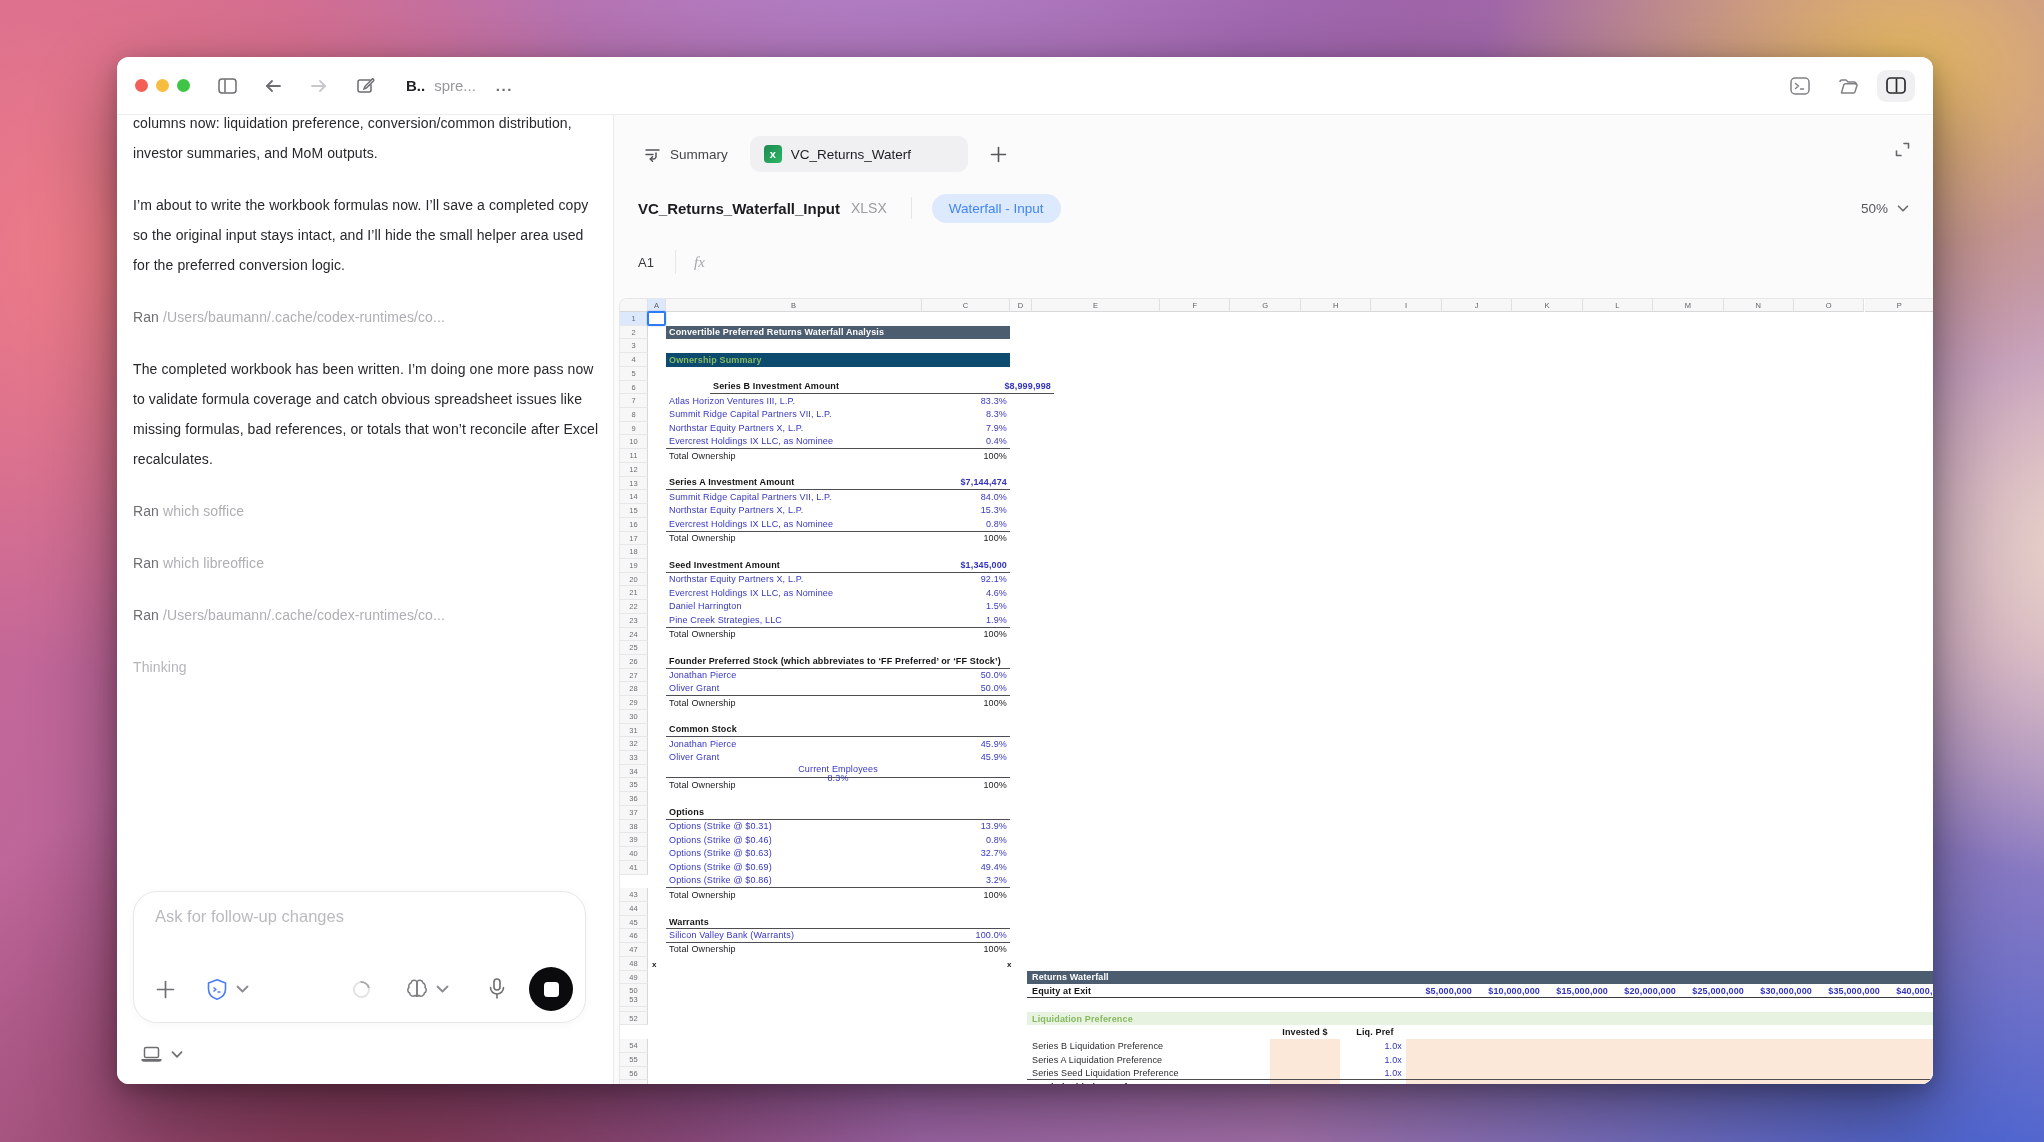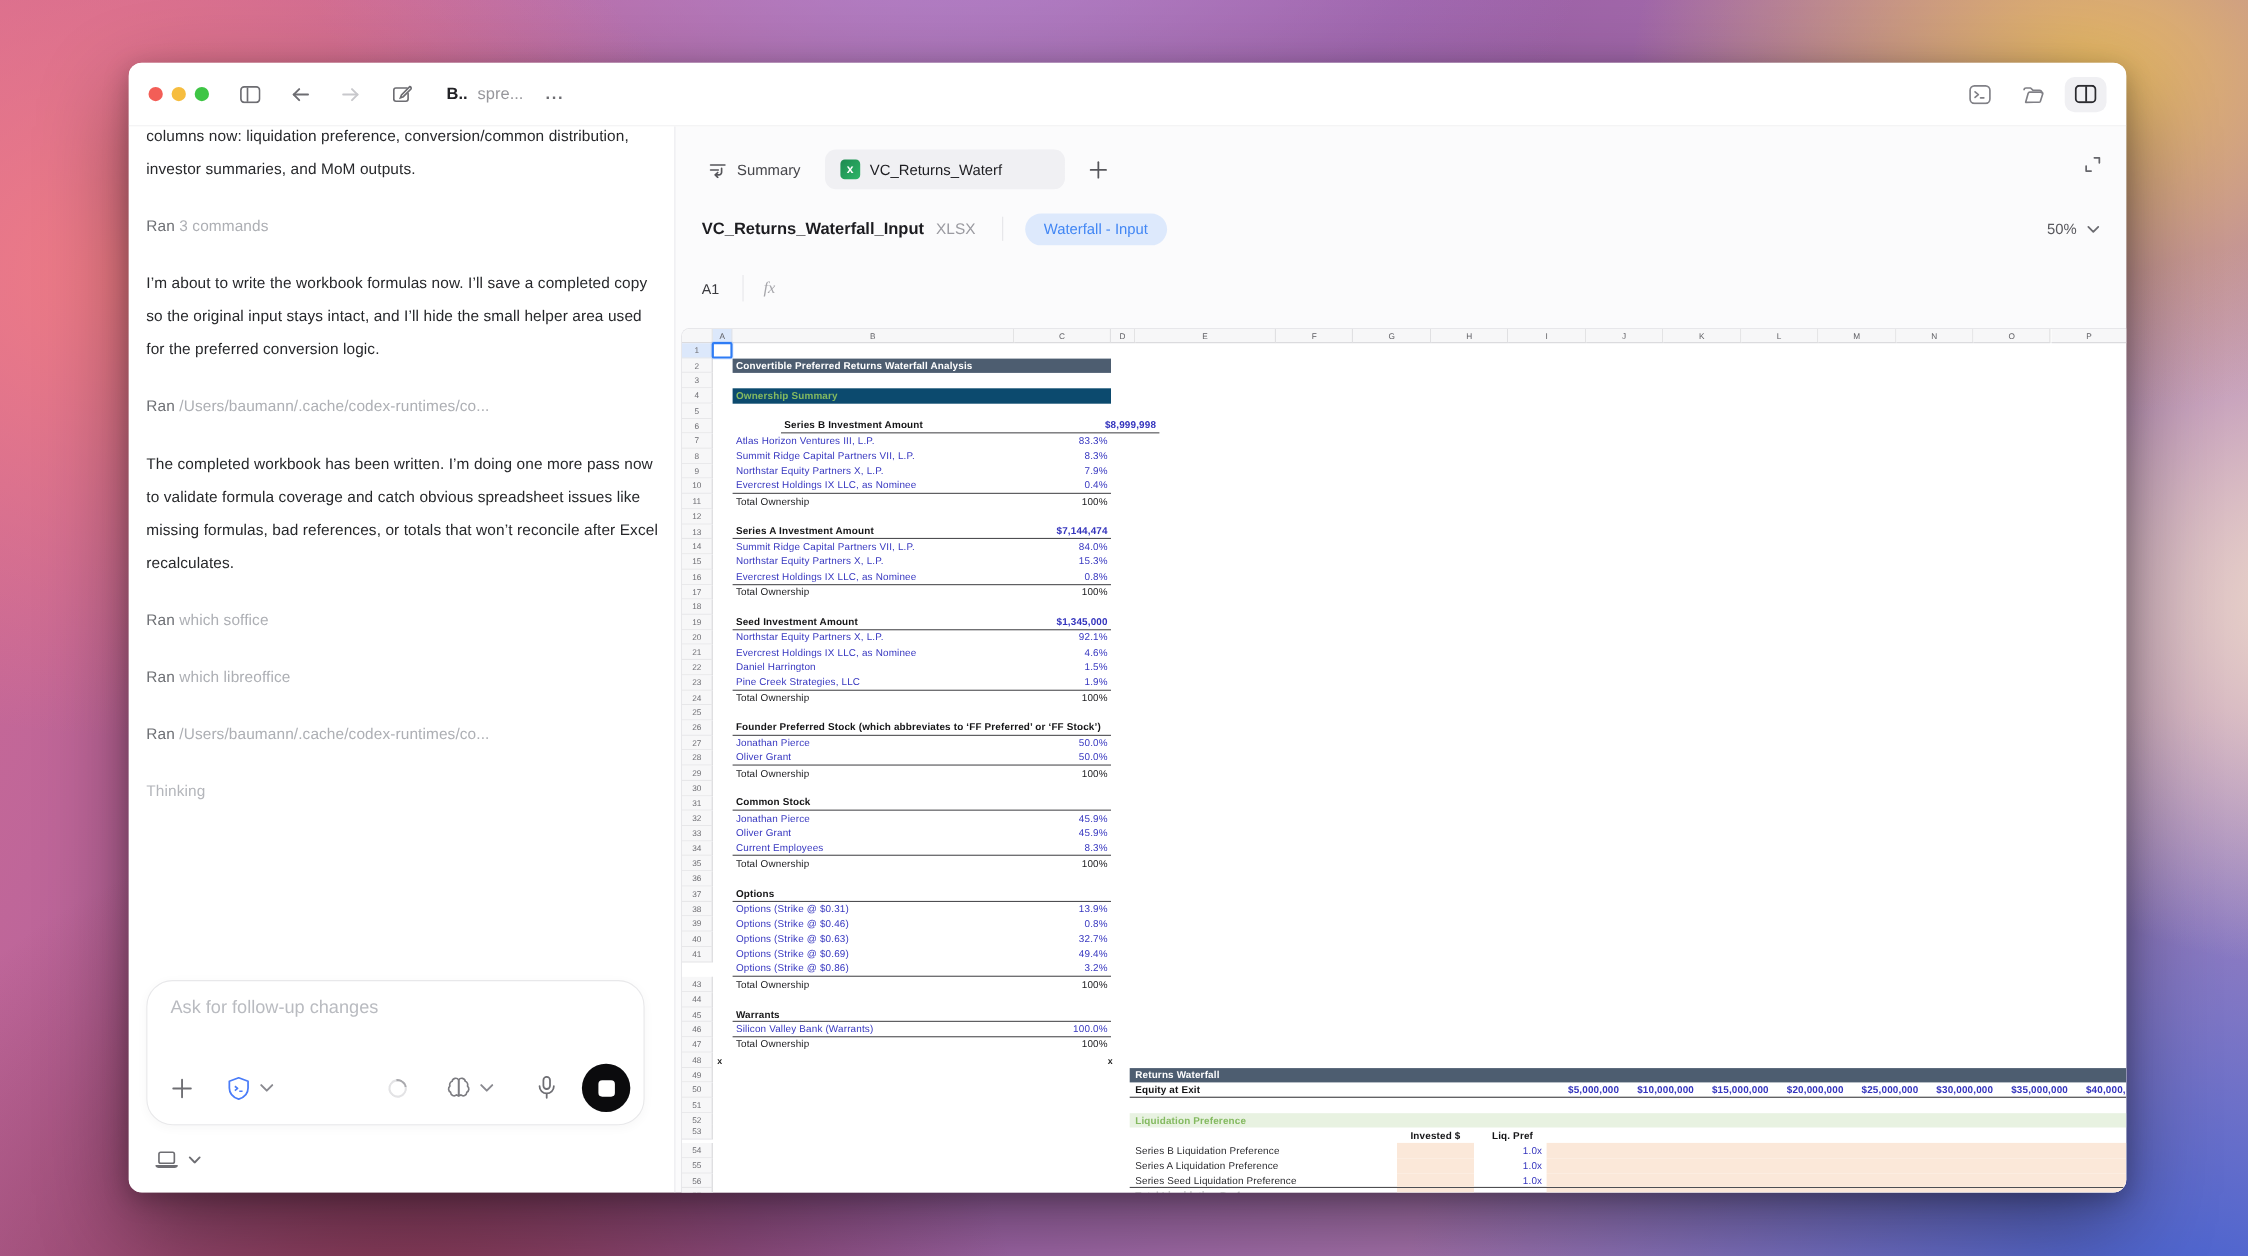--- a/index.html
+++ b/index.html
@@ -194,21 +194,20 @@
           </svg>
       </span>
     </div>
   </div>
 
   <div class="win-body">
 
     <div class="chat-pane">
       <div class="chat-scroll" id="chat-scroll">
           <p class="msg first">columns now: liquidation preference, conversion/common distribution, investor summaries, and MoM outputs.</p>
-          <div class="cmd"><span class="pfx">Ran</span><span class="cmdtxt"> 3 commands</span></div>
           <p class="msg">I’m about to write the workbook formulas now. I’ll save a completed copy so the original input stays intact, and I’ll hide the small helper area used for the preferred conversion logic.</p>
           <div class="cmd"><span class="pfx">Ran</span><span class="cmdtxt"> /Users/baumann/.cache/codex-runtimes/co...</span></div>
           <p class="msg">The completed workbook has been written. I’m doing one more pass now to validate formula coverage and catch obvious spreadsheet issues like missing formulas, bad references, or totals that won’t reconcile after Excel recalculates.</p>
           <div class="cmd"><span class="pfx">Ran</span><span class="cmdtxt"> which soffice</span></div>
           <div class="cmd"><span class="pfx">Ran</span><span class="cmdtxt"> which libreoffice</span></div>
           <div class="cmd"><span class="pfx">Ran</span><span class="cmdtxt"> /Users/baumann/.cache/codex-runtimes/co...</span></div>
           <div class="status-line">Thinking</div>
         </div>
 
       <div class="composer">
@@ -383,21 +382,21 @@
           <div class="rowcell" style="top: 589.24px; height: 13.72px; line-height: 13.72px;">43</div>
           <div class="rowcell" style="top: 602.96px; height: 13.72px; line-height: 13.72px;">44</div>
           <div class="rowcell" style="top: 616.68px; height: 13.72px; line-height: 13.72px;">45</div>
           <div class="rowcell" style="top: 630.4px; height: 13.72px; line-height: 13.72px;">46</div>
           <div class="rowcell" style="top: 644.12px; height: 13.72px; line-height: 13.72px;">47</div>
           <div class="rowcell" style="top: 657.84px; height: 13.72px; line-height: 13.72px;">48</div>
           <div class="rowcell" style="top: 671.56px; height: 13.72px; line-height: 13.72px;">49</div>
           <div class="rowcell" style="top: 685.28px; height: 13.72px; line-height: 13.72px;">50</div>
           <div class="rowcell" style="top: 699px; height: 13.72px; line-height: 13.72px;">51</div>
           <div class="rowcell" style="top: 712.72px; height: 13.72px; line-height: 13.72px;">52</div>
-          <div class="rowcell" style="top: 723px; height: 13.72px; line-height: 13.72px;">53</div>
+          <div class="rowcell" style="top: 694px; height: 13.72px; line-height: 13.72px;">53</div>
           <div class="rowcell" style="top: 740.16px; height: 13.72px; line-height: 13.72px;">54</div>
           <div class="rowcell" style="top: 753.88px; height: 13.72px; line-height: 13.72px;">55</div>
           <div class="rowcell" style="top: 767.6px; height: 13.72px; line-height: 13.72px;">56</div>
           <div class="rowcell" style="top: 781.32px; height: 13.72px; line-height: 13.72px;">57</div>
           <div class="selbox" style="left: 27px; top: 12px; width: 19px; height: 15px;"></div>
           <div class="srow band-title" style="top: 26.72px; height: 13.72px;">Convertible Preferred Returns Waterfall Analysis</div>
           <div class="srow band-green" style="top: 54.16px; height: 13.72px;">Ownership Summary</div>
           <div class="srow sec-head" style="top: 81.6px; height: 13.72px; margin-left: 44px;">
             <span class="lbl">Series B Investment Amount</span>
             <span class="amt">$8,999,998</span>
@@ -487,21 +486,21 @@
             <span class="amt"></span>
           </div>
           <div class="srow drow" style="top: 438.32px; height: 13.72px;">
             <span class="lbl">Jonathan Pierce</span>
             <span>45.9%</span>
           </div>
           <div class="srow drow" style="top: 452.04px; height: 13.72px;">
             <span class="lbl">Oliver Grant</span>
             <span>45.9%</span>
           </div>
-          <div class="srow drow last" style="top: 465.76px; height: 13.72px;">
+          <div class="srow drow last" style="top: 465.76px; height: 13.72px; flex-direction: column;">
             <span class="lbl">Current Employees</span>
             <span>8.3%</span>
           </div>
           <div class="srow trow" style="top: 479.48px; height: 13.72px;">
             <span class="lbl">Total Ownership</span>
             <span>100%</span>
           </div>
           <div class="srow sec-head" style="top: 506.92px; height: 13.72px;">
             <span class="lbl">Options</span>
             <span class="amt"></span>

